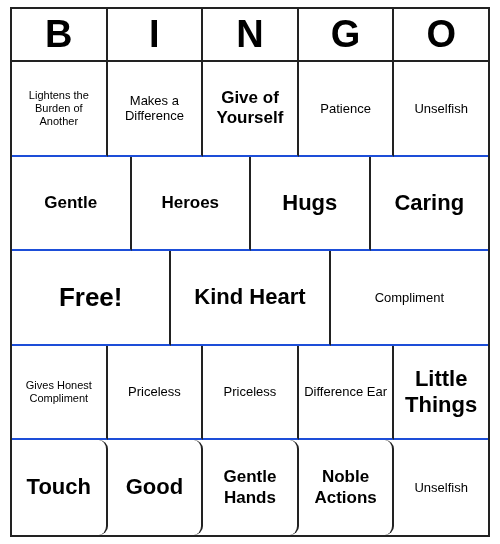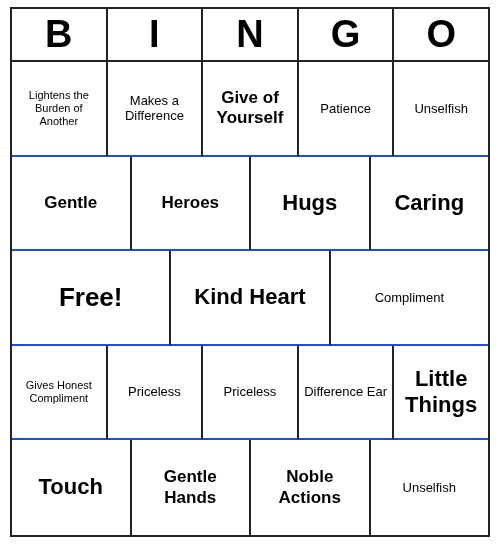--- a/index.html
+++ b/index.html
@@ -59,20 +59,21 @@
       text-align: center;
       padding: 4px;
       font-size: 13px;
       line-height: 1.2;
     }
     .bingo-cell:last-child {
       border-right: none;
     }
     .bingo-row:last-child .bingo-cell {
       border-bottom: none;
+      border-radius: 9px;
     }
     .bingo-cell.large {
       font-size: 22px;
       font-weight: bold;
     }
     .bingo-cell.medium {
       font-size: 17px;
       font-weight: bold;
     }
     .bingo-cell.small {
@@ -115,18 +116,19 @@
       </div>
       <div class="bingo-row">
         <div class="bingo-cell small">Gives Honest Compliment</div>
         <div class="bingo-cell">Priceless</div>
         <div class="bingo-cell">Priceless</div>
         <div class="bingo-cell">Difference Ear</div>
         <div class="bingo-cell large">Little Things</div>
       </div>
       <div class="bingo-row">
         <div class="bingo-cell large">Touch</div>
+        <div class="bingo-cell large">Good</div>
         <div class="bingo-cell medium">Gentle Hands</div>
         <div class="bingo-cell medium">Noble Actions</div>
         <div class="bingo-cell">Unselfish</div>
       </div>
     </div>
 </div>
 
 </body></html>

